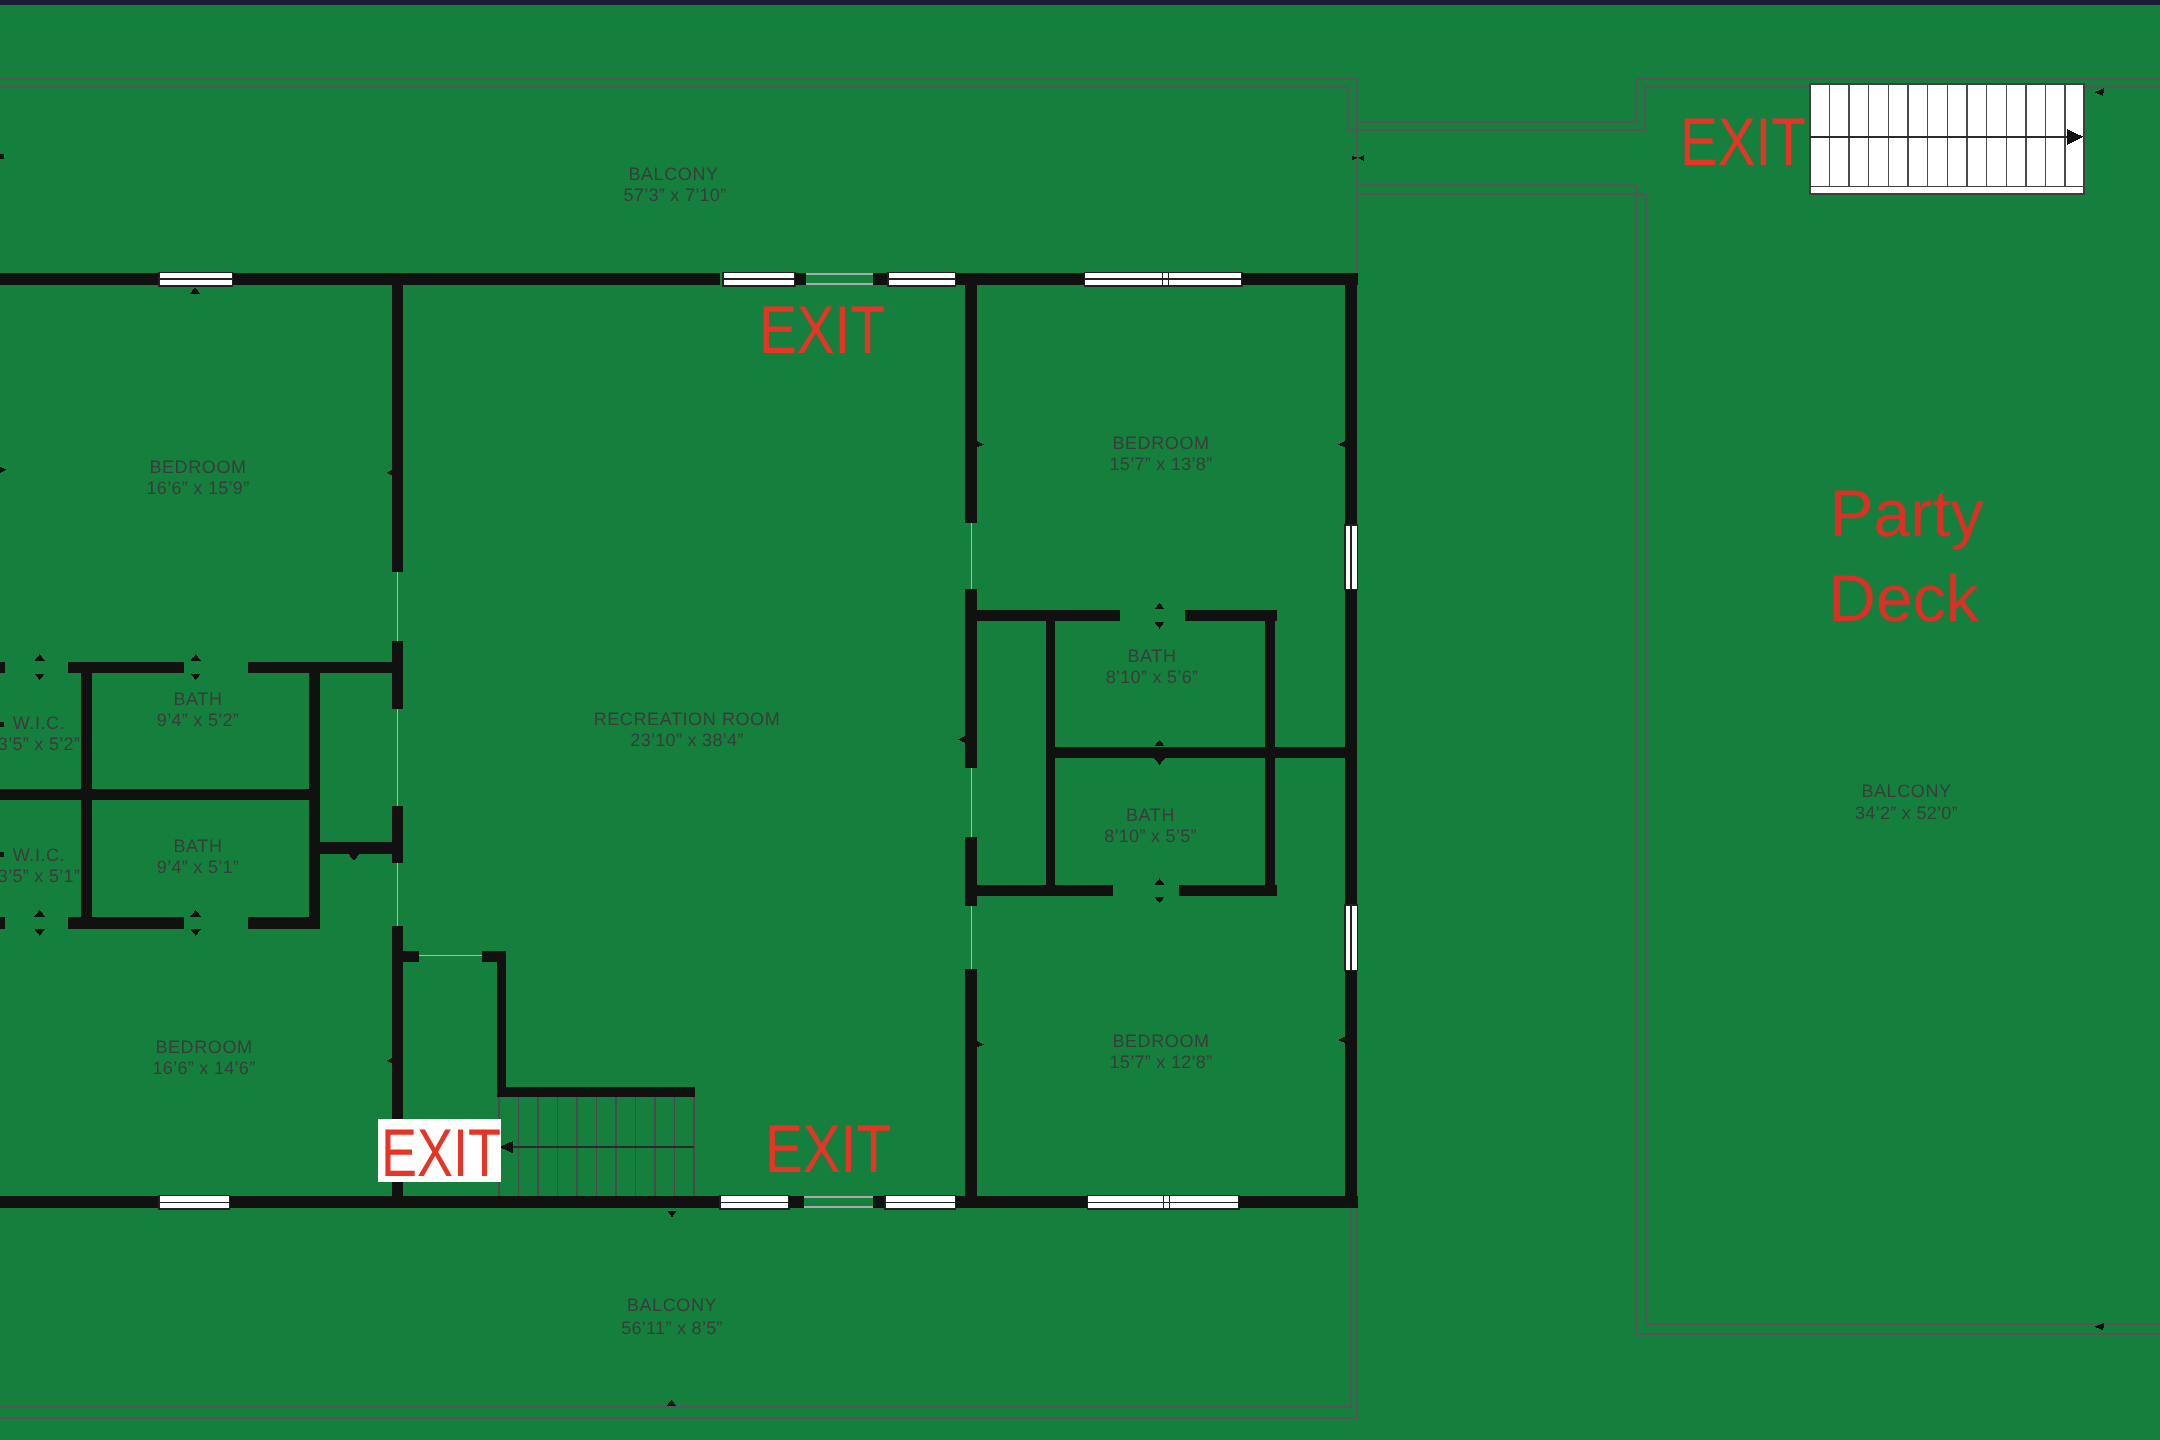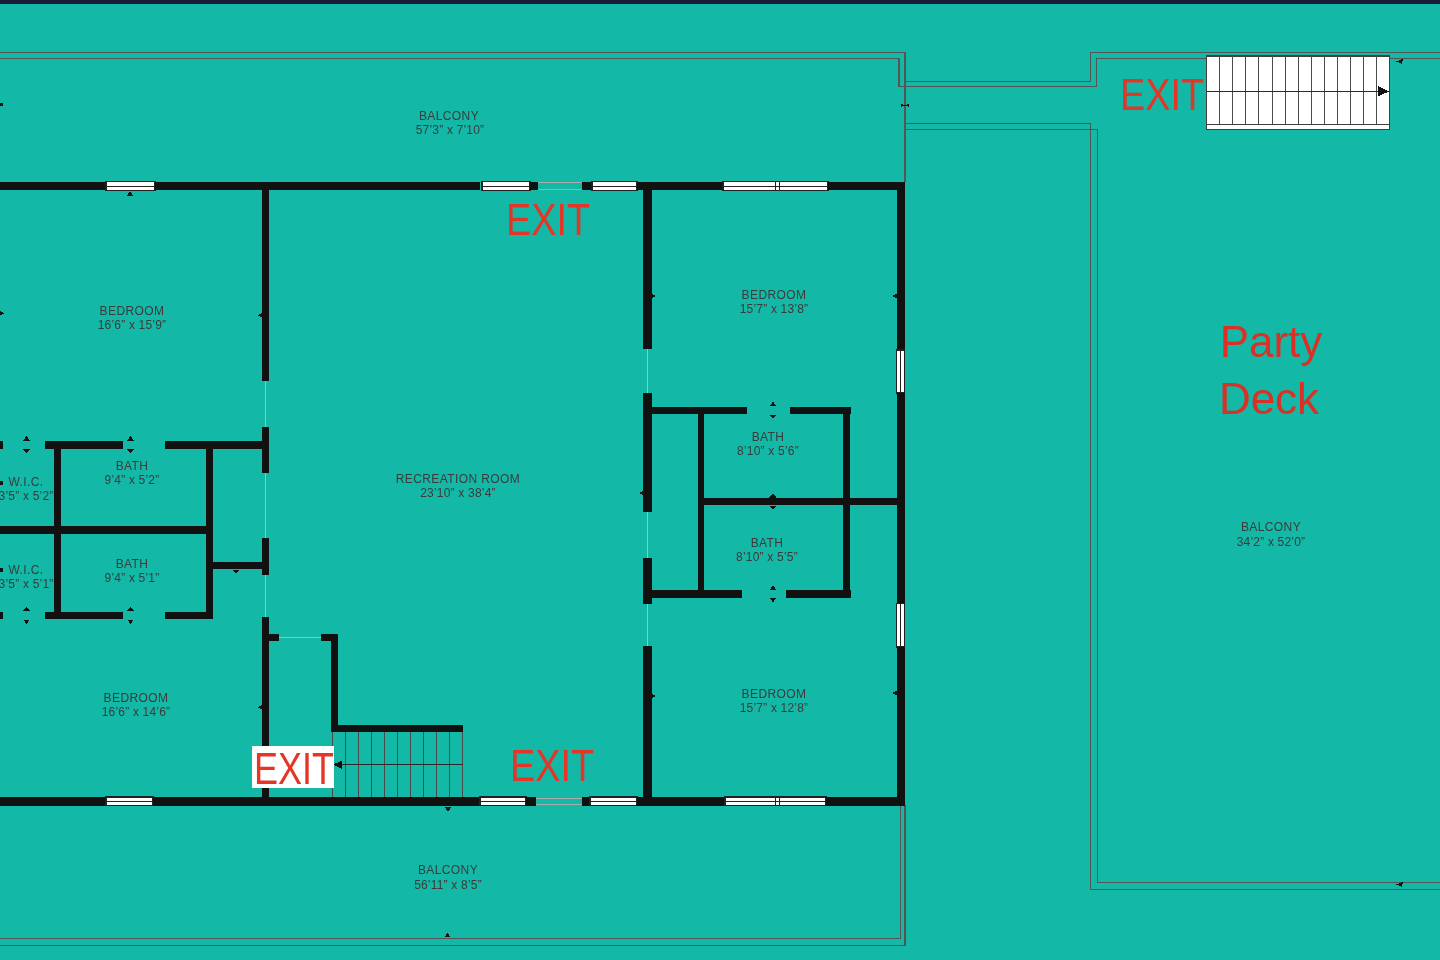--- a/index.html
+++ b/index.html
@@ -1,16 +1,16 @@
 <!DOCTYPE html>
 <html><head>
 <meta charset="utf-8">
 <style>
   html,body{margin:0;padding:0;background:#ffffff;}
-  #page{position:relative;width:1440px;height:960px;background:#14b8a6;overflow:hidden;
+  #page{position:relative;width:1440px;height:960px;background:#15803d;overflow:hidden;
         font-family:"Liberation Sans", sans-serif;}
   svg{position:absolute;left:0;top:0;}
   .lbl{fill:#3b3b3b;font-size:12px;letter-spacing:.4px;}
   .dim{fill:#3b3b3b;font-size:12px;letter-spacing:.2px;}
   .exit{fill:#e53527;font-size:45px;}
 </style>
 </head>
 <body>
 <div id="page">
 <svg width="1440" height="960" viewBox="0 0 1440 960">

